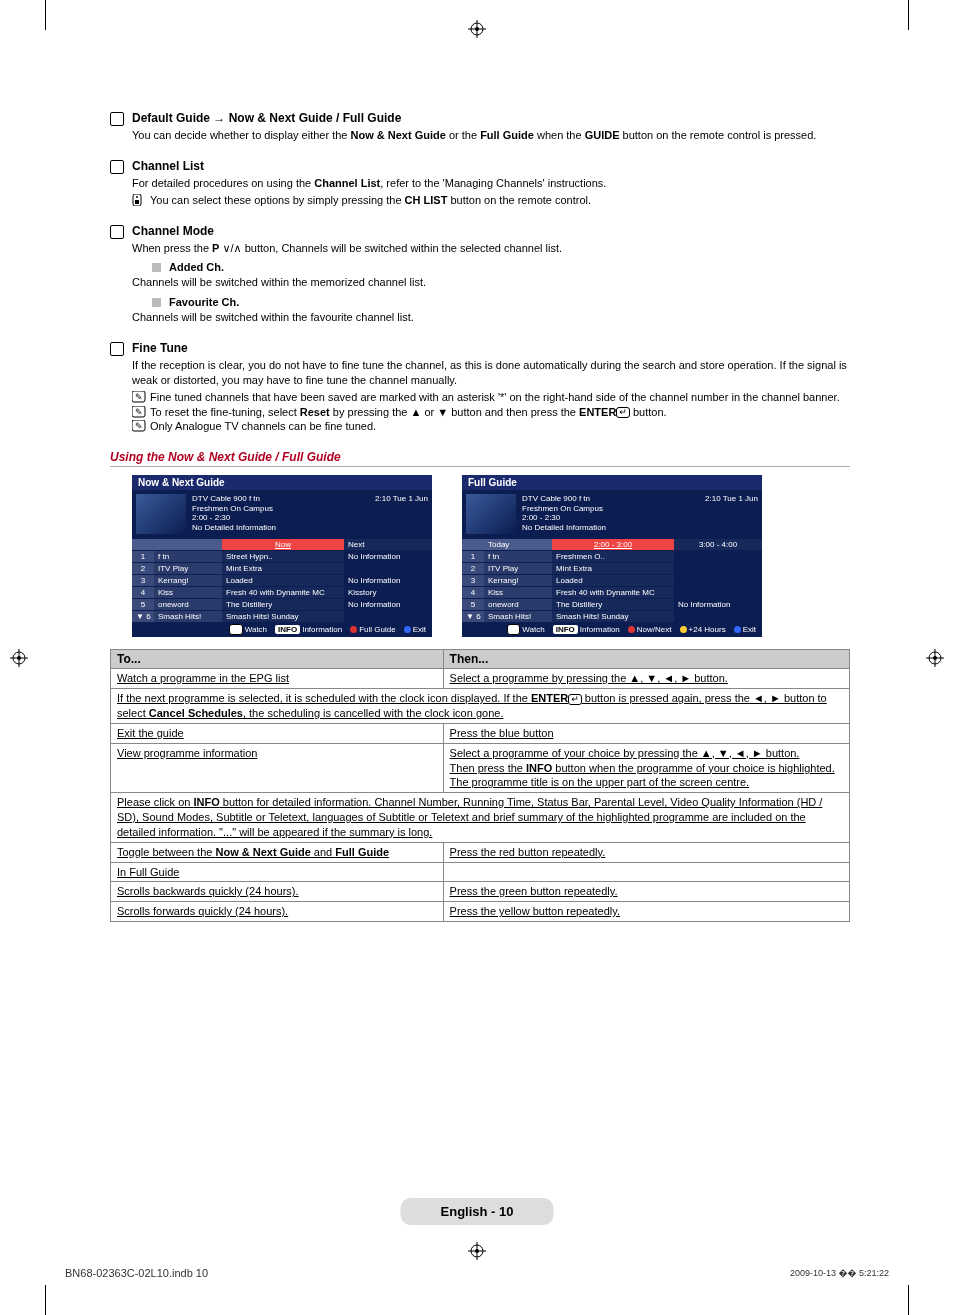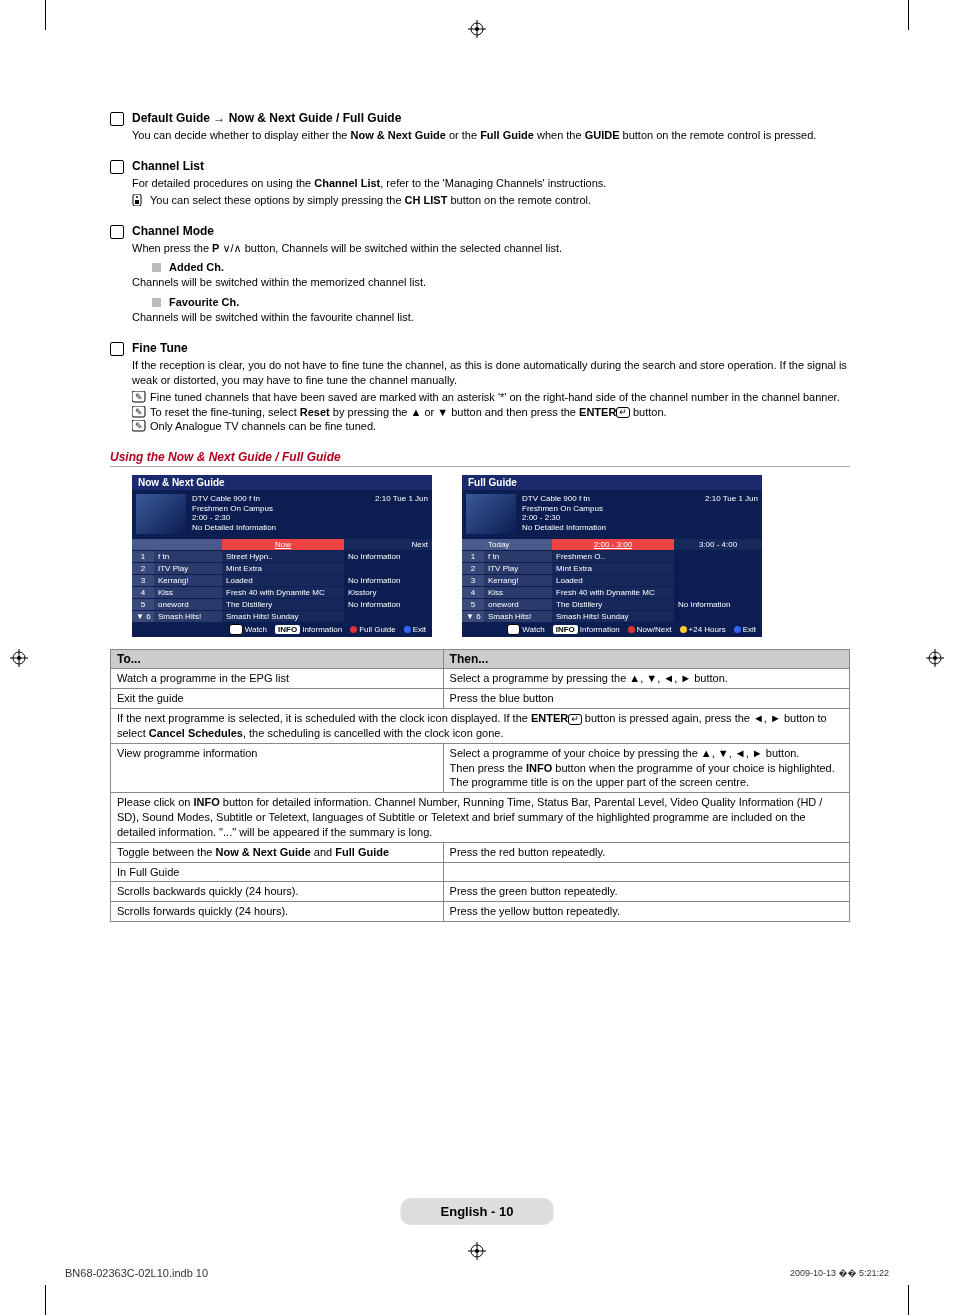--- a/index.html
+++ b/index.html
@@ -158,20 +158,21 @@
     font-weight: bold;
     font-size:12px;
   }
   table.instr td {
     padding: 2px 6px;
     border-left: 1px solid #888;
     border-right: 1px solid #888;
     border-bottom: 1px solid #888;
     vertical-align: top;
     line-height:1.35;
+    text-decoration:underline;
   }
   table.instr td.full { border-left:1px solid #888; border-right:1px solid #888;}
   .footer-band {
     position: absolute;
     left: 50%;
     bottom: 90px;
     transform: translateX(-50%);
     background: #ddd;
     border-radius: 10px;
     padding: 6px 40px;
@@ -339,21 +340,21 @@
           <div>Freshmen On Campus</div>
           <div>2:00 - 2:30</div>
           <div>No Detailed Information</div>
         </div>
         <div class="shot-time">2:10  Tue 1 Jun</div>
       </div>
       <div class="shot-row shot-head-row">
           <div class="col-idx"></div>
           <div class="col-ch"></div>
           <div class="col-a" style="text-align:center">Now</div>
-          <div class="col-b" style="text-align:right">Next</div>
+          <div class="col-b" style="text-align:left">Next</div>
         </div>
       <div id="rowsA">
           <div class="shot-row">
             <div class="col-idx">1</div>
             <div class="col-ch">f tn</div>
             <div class="col-a">Street Hypn..</div>
             <div class="col-b">No Information</div>
           </div>
           <div class="shot-row">
             <div class="col-idx">2</div>
@@ -491,25 +492,25 @@
     <tbody>
         <tr>
       <th style="width:45%">To...</th>
       <th>Then...</th>
     </tr>
     <tr>
           <td>Watch a programme in the EPG list</td>
           <td>Select a programme by pressing the ▲, ▼, ◄, ► button.</td>
         </tr>
     <tr>
+          <td colspan="2" class="full"><span>If the next programme is selected, it is scheduled with the clock icon displayed. If the </span><b>ENTER</b><span class="enter-glyph">↵</span><span> button is pressed again, press the ◄, ► button to select </span><b>Cancel Schedules</b><span>, the scheduling is cancelled with the clock icon gone.</span></td>
+        </tr>
+    <tr>
           <td>Exit the guide</td>
           <td>Press the blue button</td>
-        </tr>
-    <tr>
-          <td colspan="2" class="full"><span>If the next programme is selected, it is scheduled with the clock icon displayed. If the </span><b>ENTER</b><span class="enter-glyph">↵</span><span> button is pressed again, press the ◄, ► button to select </span><b>Cancel Schedules</b><span>, the scheduling is cancelled with the clock icon gone.</span></td>
         </tr>
     <tr>
       <td>View programme information</td>
       <td>
         <div>Select a programme of your choice by pressing the ▲, ▼, ◄, ► button.</div>
         <div><span>Then press the </span><b>INFO</b><span> button when the programme of your choice is highlighted.</span></div>
         <div>The programme title is on the upper part of the screen centre.</div>
       </td>
     </tr>
     <tr>

